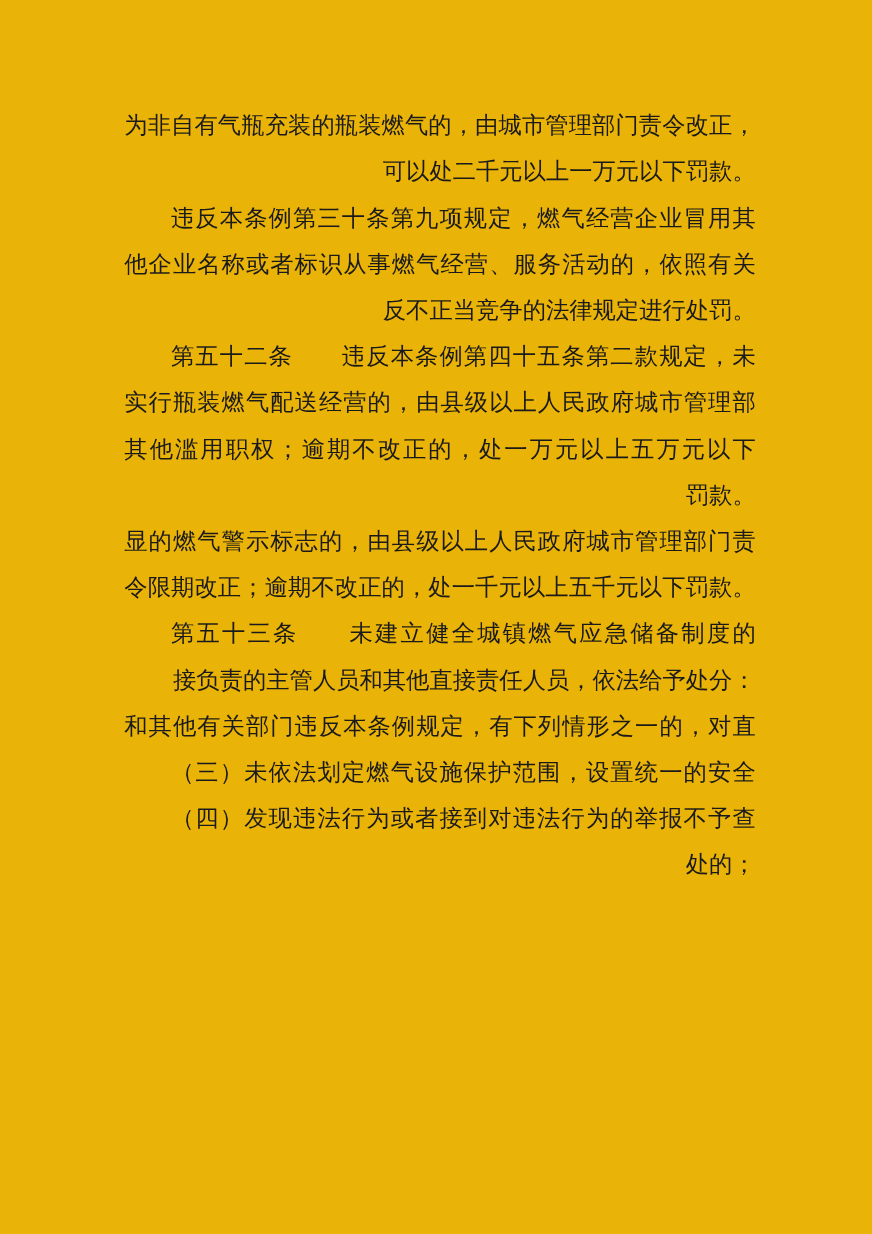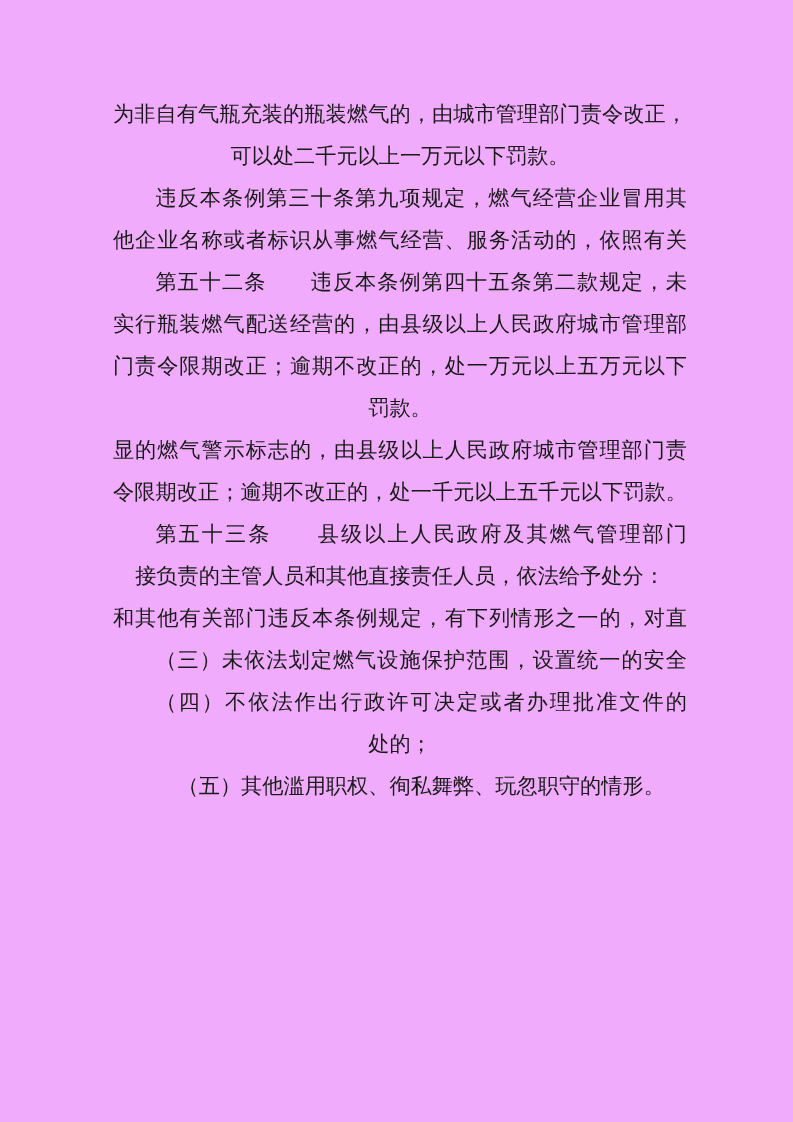--- a/index.html
+++ b/index.html
@@ -12,40 +12,40 @@
     background: #ffffff;
     position: relative;
     overflow: hidden;
   }
   .page {
     position: absolute;
     left: 0;
     top: 0;
     width: 793px;
     height: 1122px;
-    background: #f0abfc;
+    background: #eab308;
   }
   .text-block {
     position: absolute;
     left: 113px;
     top: 93px;
     width: 574px;
     font-family: "Liberation Serif", "DejaVu Serif", serif;
     font-size: 21.2px;
     line-height: 42px;
     color: #1a1a1a;
     font-weight: 400;
   }
   .para {
     margin: 0;
     padding: 0;
   }
   .ln {
     display: block;
-    text-align: center;
+    text-align: right;
   }
   
   .ln.full {
     text-align: justify;
     text-align-last: justify;
   }
   
   .ln.indent {
     text-indent: 2em;
   }
@@ -57,49 +57,47 @@
   <div class="text-block" style="color: rgb(26, 26, 26);">
 
     <p class="para">
       <span class="ln full">为非自有气瓶充装的瓶装燃气的，由城市管理部门责令改正，</span>
       <span class="ln">可以处二千元以上一万元以下罚款。</span>
     </p>
 
     <p class="para">
       <span class="ln full indent">违反本条例第三十条第九项规定，燃气经营企业冒用其</span>
       <span class="ln full">他企业名称或者标识从事燃气经营、服务活动的，依照有关</span>
+      <span class="ln">反不正当竞争的法律规定进行处罚。</span>
     </p>
 
     <p class="para">
       <span class="ln full indent">第五十二条　　违反本条例第四十五条第二款规定，未</span>
       <span class="ln full">实行瓶装燃气配送经营的，由县级以上人民政府城市管理部</span>
-      <span class="ln full">门责令限期改正；逾期不改正的，处一万元以上五万元以下</span>
+      <span class="ln full">其他滥用职权；逾期不改正的，处一万元以上五万元以下</span>
       <span class="ln">罚款。</span>
     </p>
 
     <p class="para">
       <span class="ln full">显的燃气警示标志的，由县级以上人民政府城市管理部门责</span>
       <span class="ln full">令限期改正；逾期不改正的，处一千元以上五千元以下罚款。</span>
     </p>
 
     <p class="para">
-      <span class="ln full indent">第五十三条　　县级以上人民政府及其燃气管理部门</span>
+      <span class="ln full indent">第五十三条　　未建立健全城镇燃气应急储备制度的</span>
       <span class="ln">接负责的主管人员和其他直接责任人员，依法给予处分：</span>
       <span class="ln full">和其他有关部门违反本条例规定，有下列情形之一的，对直</span>
     </p>
 
 
 
     <p class="para">
       <span class="ln full indent">（三）未依法划定燃气设施保护范围，设置统一的安全</span>
     </p>
 
     <p class="para">
-      <span class="ln full indent">（四）不依法作出行政许可决定或者办理批准文件的</span>
+      <span class="ln full indent">（四）发现违法行为或者接到对违法行为的举报不予查</span>
       <span class="ln">处的；</span>
     </p>
 
-    <p class="para">
-      <span class="ln indent">（五）其他滥用职权、徇私舞弊、玩忽职守的情形。</span>
-    </p>
 
   </div>
 </div>
 
 </body></html>

